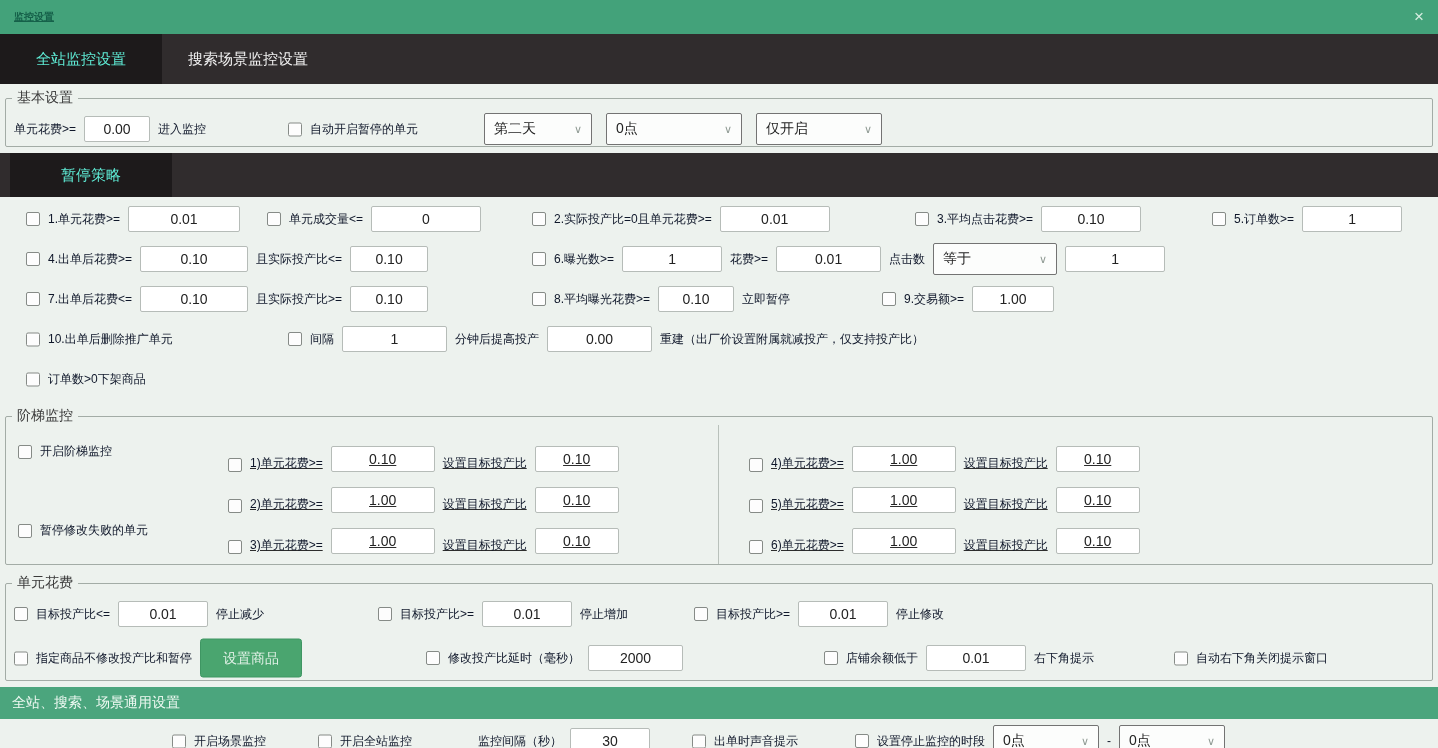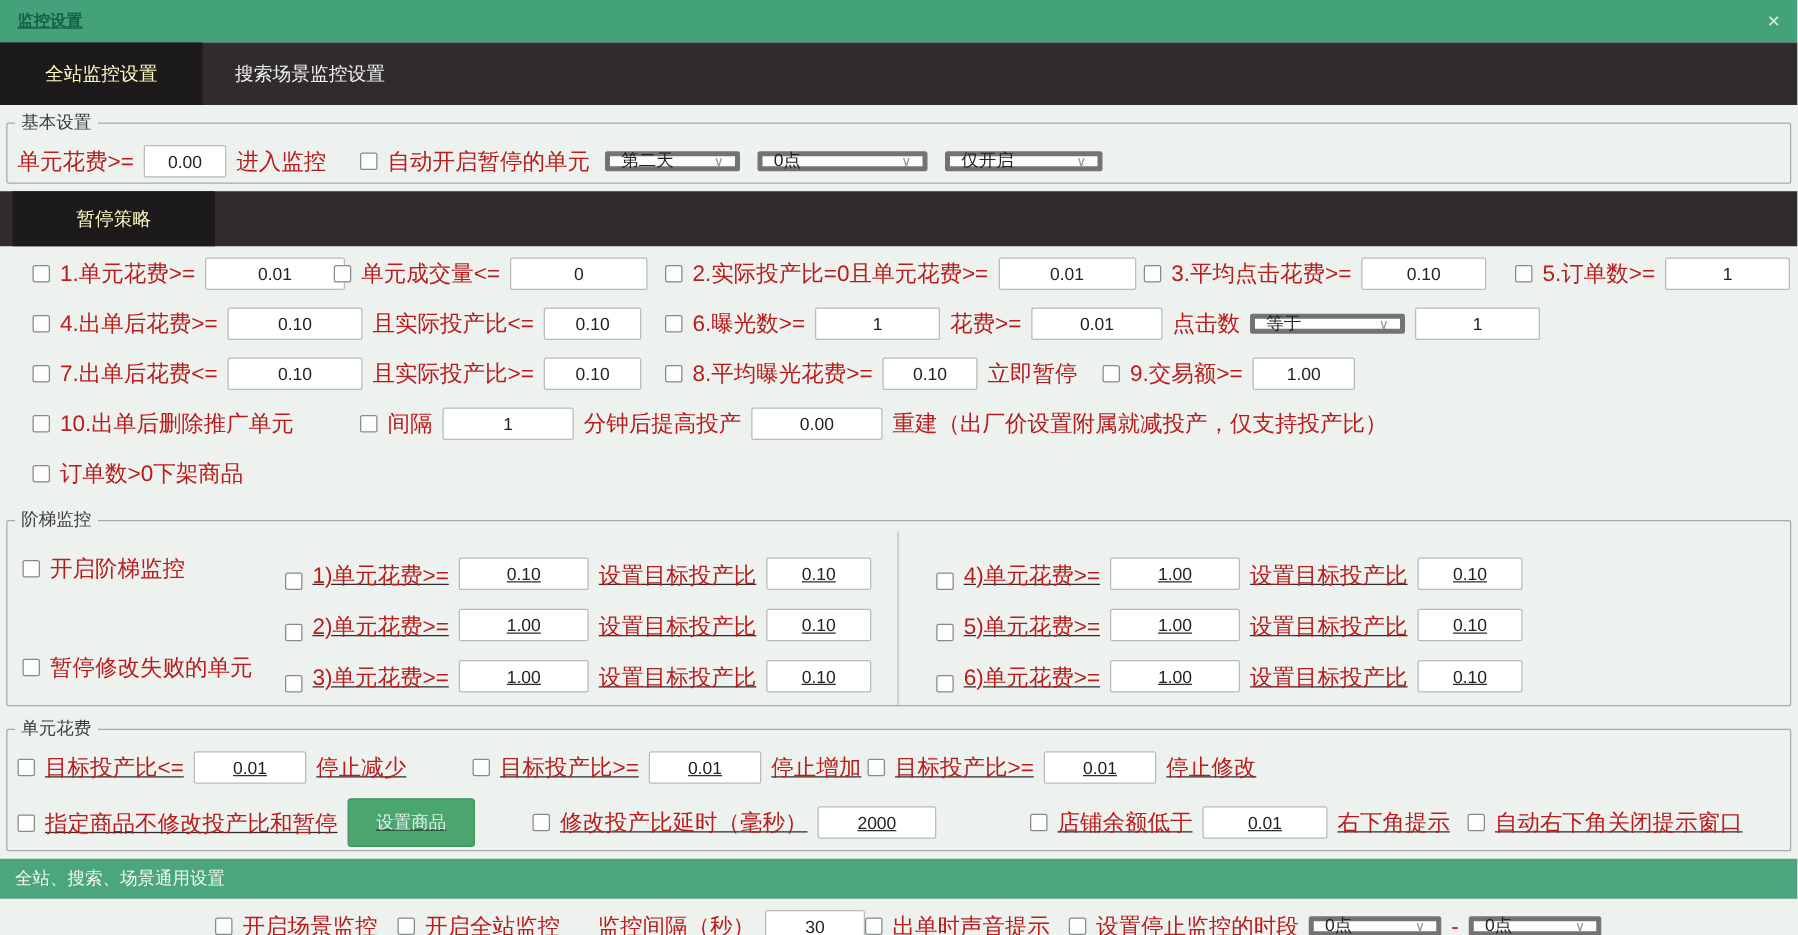--- a/index.html
+++ b/index.html
@@ -5,43 +5,43 @@
   * { box-sizing: border-box; margin: 0; padding: 0; }
   html,body { width:1438px; height:748px; }
   body {
     font-family: "Liberation Sans", "DejaVu Sans", sans-serif;
     background:#edf2ee; color:#2d2d2d; overflow:hidden; position:relative;
     font-size:14px;
   }
   
   .titlebar { height:34px; background:#43a27a; display:flex; align-items:center;
     justify-content:space-between; padding:0 14px; }
-  .titlebar .title { color:#16614a; font-size:13px; font-weight:bold; text-decoration:underline; }
+  .titlebar .title { color:#16614a; font-size:10px; font-weight:bold; text-decoration:underline; }
   .titlebar .close { color:#d8eee2; font-size:17px; cursor:default; }
   
   .tabbar { background:#302c2d; display:flex; align-items:stretch; }
   .tb1 { height:50px; }
   .tb2 { height:44px; margin-top:6px;padding-left:10px; }
   .tab { display:flex; align-items:center; justify-content:center; font-size:15px;
     padding:0 26px; white-space:nowrap; }
-  .tab.active { background:#1d1a1b; color:#fef9c3; min-width:162px; }
+  .tab.active { background:#1d1a1b; color:#5eead4; min-width:162px; }
   .tab.inactive { color:#f1f1f1; }
   
   fieldset.fs { border:1px solid #a3aca6; border-radius:2px; margin:0 5px; position:relative;
     background:transparent; }
   fieldset.fs legend { font-size:14px; color:#3a3a3a; padding:0 5px; margin-left:6px; }
   
   .grp { position:absolute; transform:translateY(-50%); display:flex; align-items:center;
     gap:8px; white-space:nowrap; }
-  .lbl { font-size:18px; color:#b91c1c; }
+  .lbl { font-size:12px; color:#0f172a; }
   .cb { width:14px; height:14px; min-width:14px; border:1px solid #868b87; background:#fdfdfd;
     border-radius:2px; display:inline-block; }
   .inp { height:26px; border:1px solid #b6bcb8; background:#fff; border-radius:2px;
     text-align:center; font-size:14px; color:#222; font-family:inherit; }
-  .sel { height:16px; border:4px solid #737373; background:#fcfdfc; border-radius:2px;
+  .sel { height:32px; border:1px solid #737373; background:#fcfdfc; border-radius:2px;
     display:flex; align-items:center; justify-content:space-between; padding:0 9px;
     font-size:14px; color:#222; }
   .sel .chev { color:#8f9a93; font-size:11px; margin-left:10px; }
   
   .strip { position:relative; height:40px; }
   .strip .grp { top:50%; }
   .panel { padding-top:2px;margin-left:12px; }
   
   .fs-basic { height:58px; margin-top:5px !important; }
   .fs-basic .grp { top:22px; }
@@ -50,21 +50,21 @@
   .ladder-cols { display:flex; }
   .ladder-col { width:50%; position:relative; padding:6px 0 10px; }
   .ladder-col.left { border-right:1px solid #b9c1bb; }
   .lrow { height:41px; display:flex; align-items:flex-end; gap:8px; white-space:nowrap;text-decoration:underline; }
   .lrows-left { margin-left:222px; }
   .lrows-right { margin-left:30px; }
   .ladder-cb { position:absolute; display:flex; align-items:center; gap:8px; left:12px; }
   
   .fs-global { margin-top:9px !important; }
   .grow { position:relative; height:44px; }
-  .grow .grp { top:50%;text-decoration:underline; }
+  .grow .grp { top:50%; }
   .btn-green { background:#4aa56f; border:1px solid #3f9663; color:#dff0e5; font-size:14px;
     height:39px; min-width:102px; display:flex; align-items:center; justify-content:center;
     border-radius:3px; padding:0 10px; }
   
   .section-bar { height:32px; background:#4ba57d; display:flex; align-items:center;
     padding:0 12px; margin-top:6px; }
   .section-bar .txt { color:#eef9f2; font-size:14px; }
   .common-row { position:relative; height:40px; margin-top:2px; }
   .common-row .grp { top:50%; }
 </style>

